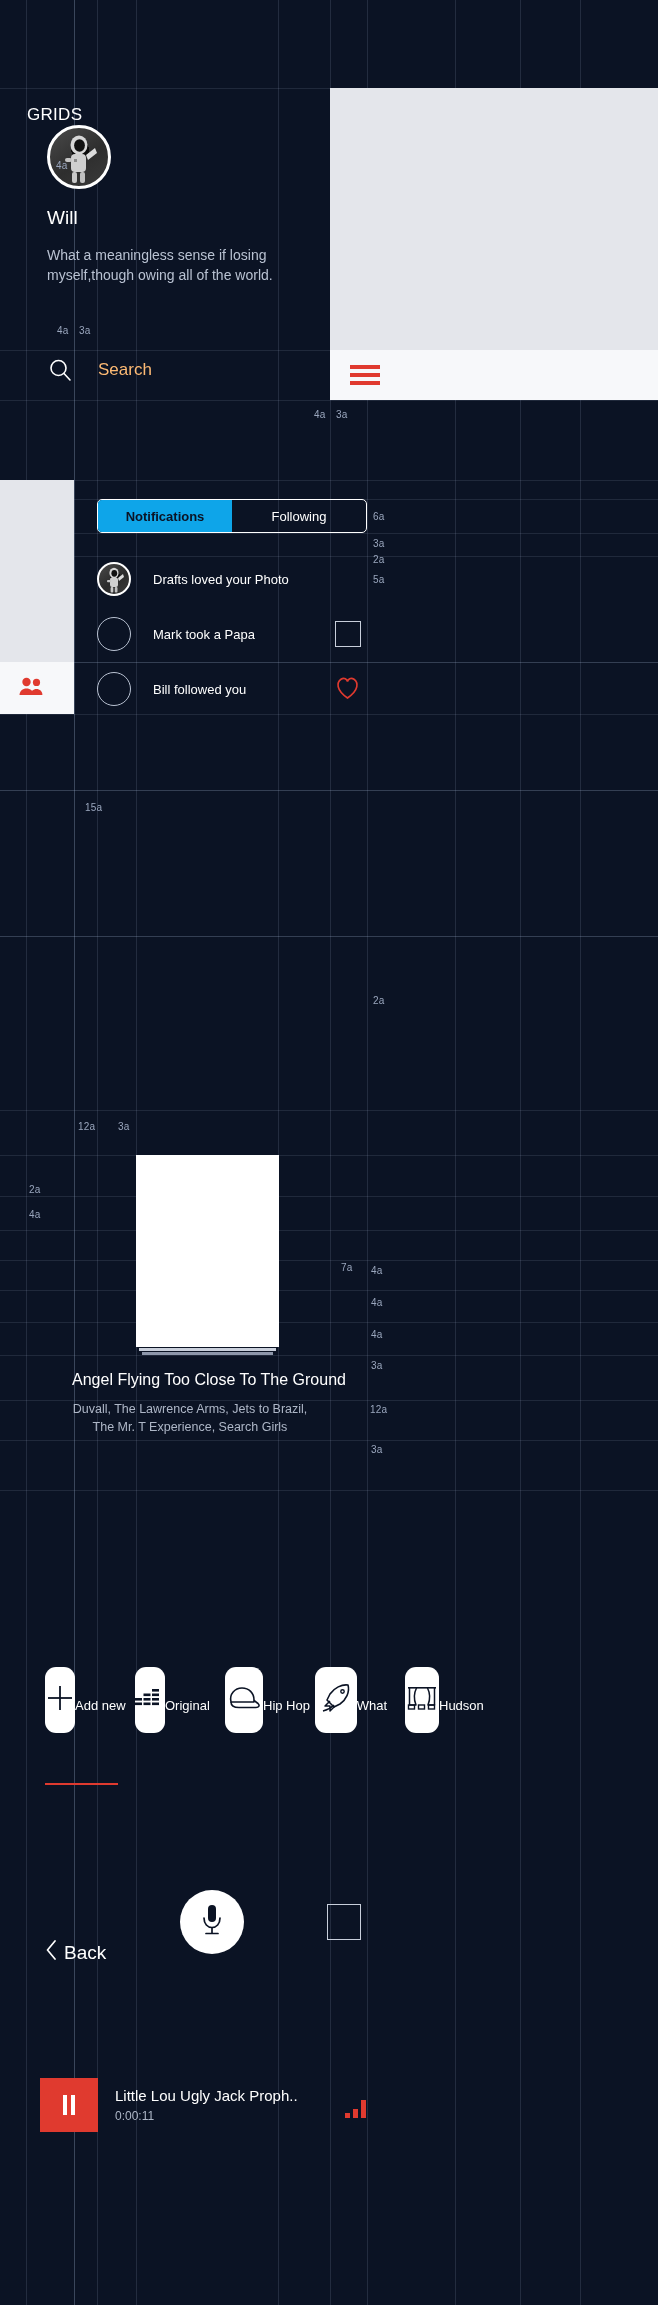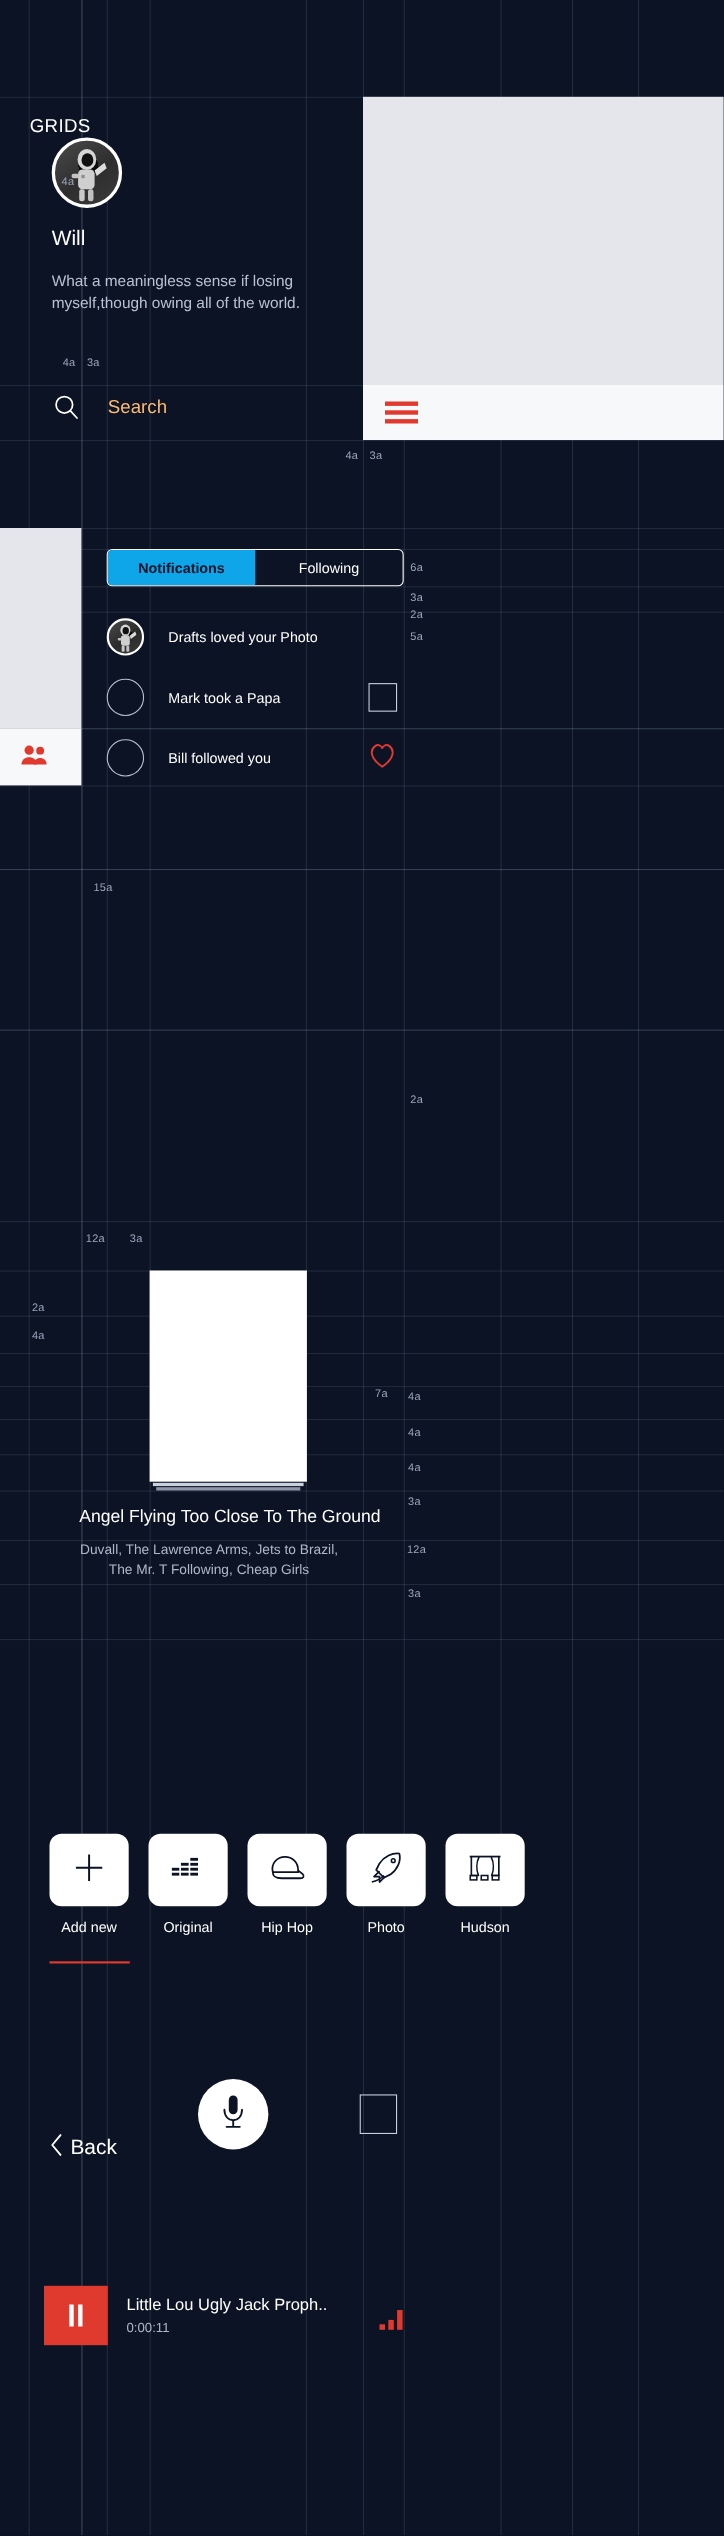--- a/index.html
+++ b/index.html
@@ -262,21 +262,21 @@
   }
 
   
   .cards {
     position: absolute;
     left: 45px;
     top: 1667px;
     display: flex;
     gap: 18px;
   }
-  .card-wrap { width: 72px; display: flex; flex-direction: column; align-items: center; }
+  .card-wrap { width: 72px; display: flex; flex-direction: row; align-items: center; }
   .card {
     width: 72px;
     height: 66px;
     background: #ffffff;
     border-radius: 11px;
     display: flex;
     align-items: center;
     justify-content: center;
     cursor: pointer;
   }
@@ -498,21 +498,21 @@
     </span>
   </div>
 
   <div class="album-art"></div>
   <div class="album-shadow1"></div>
   <div class="album-shadow2"></div>
 
   <div class="track-title">Angel Flying Too Close To The Ground</div>
   <div class="track-artists">
     <div>Duvall, The Lawrence Arms, Jets to Brazil,</div>
-    <div>The Mr. T Following, Cheap Girls</div>
+    <div>The Mr. T Experience, Search Girls</div>
   </div>
 
   <div class="cards">
 
     <div class="card-wrap">
       <div class="card">
         <span>
           <svg width="30" height="30" viewBox="0 0 30 30">
             <line x1="15" y1="3" x2="15" y2="27" stroke="#0b1324" stroke-width="1.8"></line>
             <line x1="3" y1="15" x2="27" y2="15" stroke="#0b1324" stroke-width="1.8"></line>
@@ -557,21 +557,21 @@
       <div class="card">
         <span>
           <svg width="34" height="34" viewBox="0 0 34 34">
             <path d="M29 4 C23 3 15 7 11 13 L8 19 L15 26 L21 23 C27 19 31 11 29 4 Z" fill="none" stroke="#0b1324" stroke-width="1.6" stroke-linejoin="round"></path>
             <circle cx="23.5" cy="10.5" r="1.7" fill="none" stroke="#0b1324" stroke-width="1.4"></circle>
             <path d="M11 20 L6 25 L11 25 L11 30 L16 25" fill="none" stroke="#0b1324" stroke-width="1.5" stroke-linejoin="round"></path>
             <path d="M4 30 C8 29 12 27 15 24" fill="none" stroke="#0b1324" stroke-width="1.4"></path>
           </svg>
         </span>
       </div>
-      <div class="card-label">Photo</div>
+      <div class="card-label">What</div>
     </div>
 
     <div class="card-wrap">
       <div class="card">
         <span>
           <svg width="34" height="28" viewBox="0 0 34 28">
             <rect x="3" y="3" width="28" height="1.6" fill="#0b1324"></rect>
             <path d="M4.5 4 L4.5 21 L11 21 C9 16 9 9 11.5 4" fill="none" stroke="#0b1324" stroke-width="1.5" stroke-linejoin="round"></path>
             <path d="M29.5 4 L29.5 21 L23 21 C25 16 25 9 22.5 4" fill="none" stroke="#0b1324" stroke-width="1.5" stroke-linejoin="round"></path>
             <rect x="3.5" y="21" width="6" height="4" fill="none" stroke="#0b1324" stroke-width="1.4"></rect>

